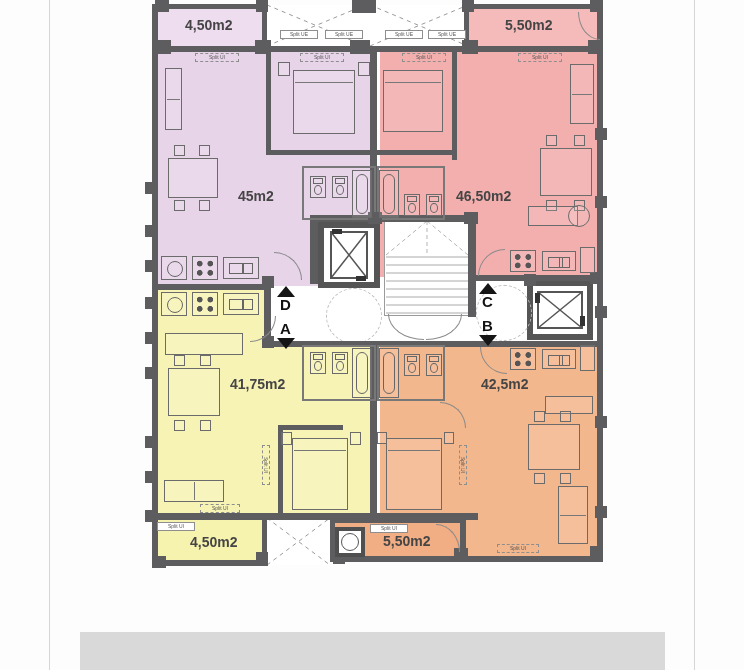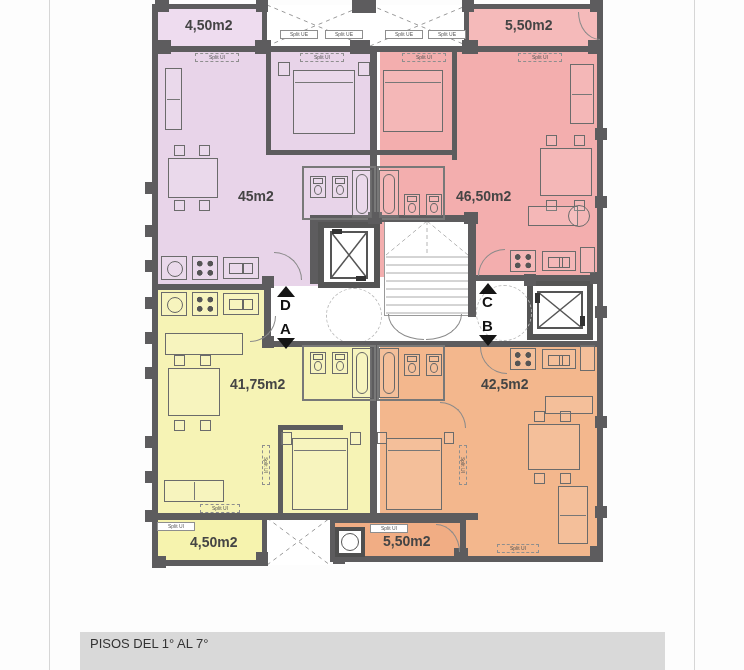--- a/index.html
+++ b/index.html
@@ -304,15 +304,14 @@
   <span class="tag dashed" style="left:402px;top:53px;width:38px">Split UI</span>
   <span class="tag dashed" style="left:518px;top:53px;width:38px">Split UI</span>
   <span class="tag dashed" style="left:200px;top:504px;width:34px">Split UI</span>
   <span class="tag" style="left:157px;top:522px;width:32px">Split UI</span>
   <span class="tag" style="left:370px;top:524px;width:32px">Split UI</span>
   <span class="tag dashed" style="left:497px;top:544px;width:36px">Split UI</span>
   <span class="tag dashed vert" style="left:262px;top:445px;height:34px">Split UI</span>
   <span class="tag dashed vert" style="left:459px;top:445px;height:34px">Split UI</span>
 
   <div class="caption">
-    <div>PISOS DEL 1° AL 7°</div>
   </div>
 </div>
 
 </body></html>

